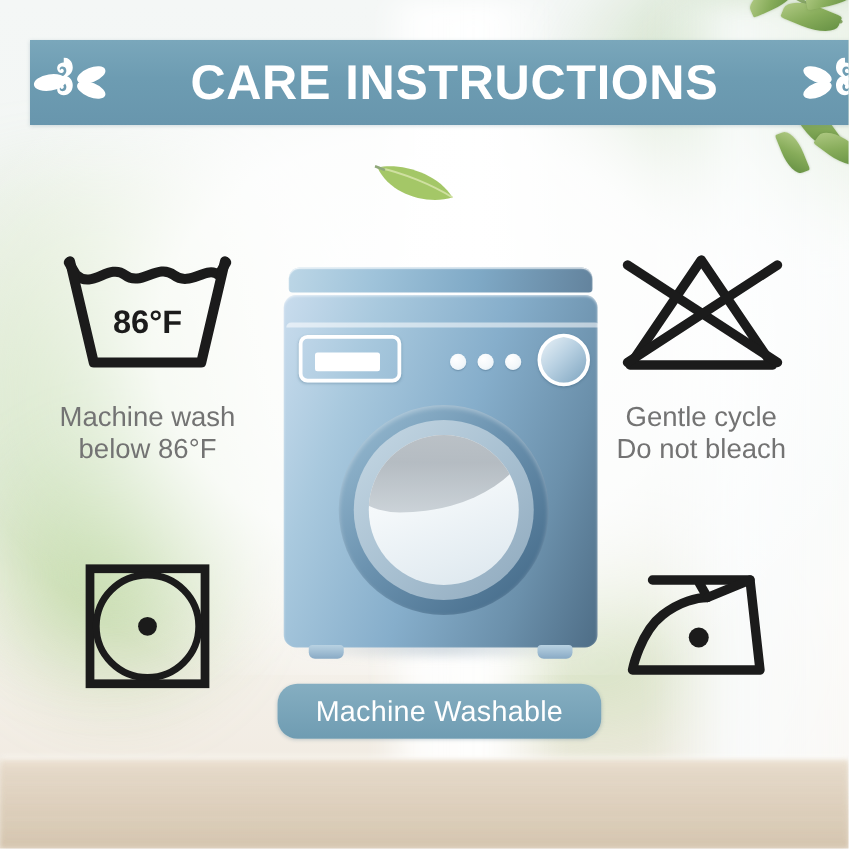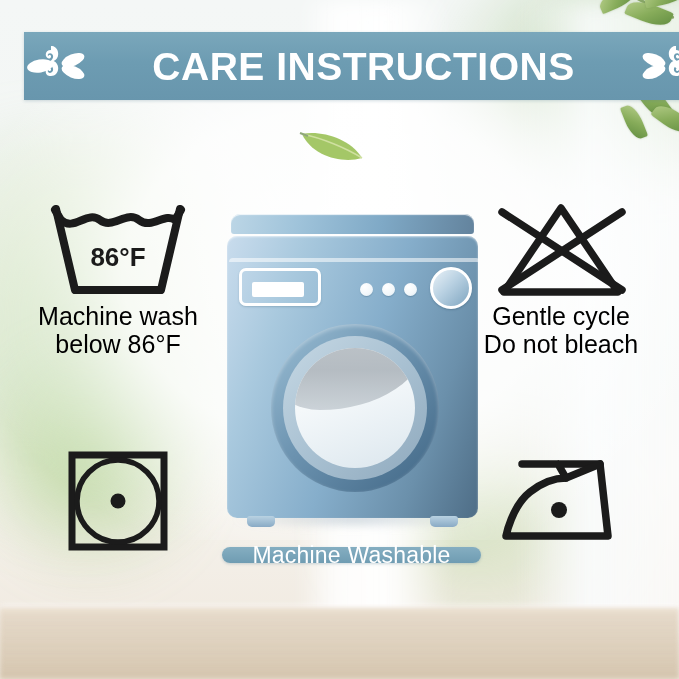--- a/index.html
+++ b/index.html
@@ -87,21 +87,21 @@
   .banner-title{
     color:#ffffff;font-size:39px;font-weight:bold;letter-spacing:.5px;
     white-space:nowrap;line-height:1;
   }
   .orn{width:62px;height:40px;flex:none;}
 
   
   .cell{position:absolute;width:230px;text-align:center;}
   .cell .sym{height:110px;display:flex;align-items:flex-end;justify-content:center;}
   .cell .cap{
-    font-size:25px;color:#000000;line-height:1.12;margin-top:0;
+    font-size:22px;color:#737373;line-height:1.12;margin-top:20px;
     white-space:pre-line;
   }
   .cell-wash{left:3px;top:192px;}
   .cell-bleach{left:446px;top:192px;}
   .cell-dry{left:3px;top:442px;}
   .cell-iron{left:446px;top:442px;}
 
   .tubtext{font-size:26px;font-weight:bold;fill:#1b1b1b;font-family:"Liberation Sans",sans-serif;}
 
   
@@ -166,21 +166,21 @@
     opacity:.85;
   }
   .wm-foot{
     position:absolute;top:302px;width:28px;height:11px;border-radius:3px 3px 5px 5px;
     background:linear-gradient(180deg,#b9d2e2 0%,#89aac5 100%);
   }
   .wm-foot.f1{left:22px;} .wm-foot.f2{left:205px;}
 
   
   .badge{
-    position:absolute;left:222px;top:547px;width:259px;height:16px;border-radius:16px;
+    position:absolute;left:222px;top:547px;width:259px;height:44px;border-radius:16px;
     background:linear-gradient(180deg,#85aec1 0%,#6f9cb2 100%);
     display:flex;align-items:center;justify-content:center;
     box-shadow:0 1px 3px rgba(90,125,145,.3);
   }
   .badge span{color:#ffffff;font-size:23px;letter-spacing:.2px;white-space:nowrap;}
 
   
   .float-leaf{position:absolute;left:298px;top:124px;width:68px;height:42px;}
 </style>
 </head>

